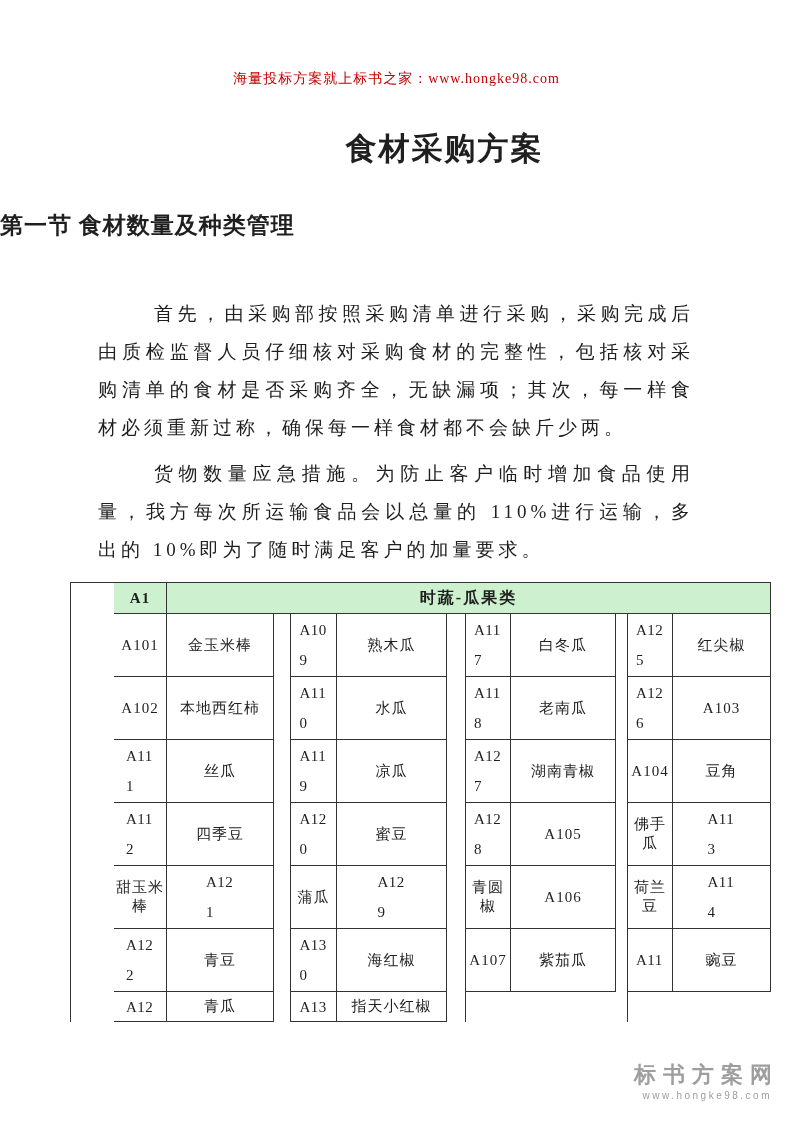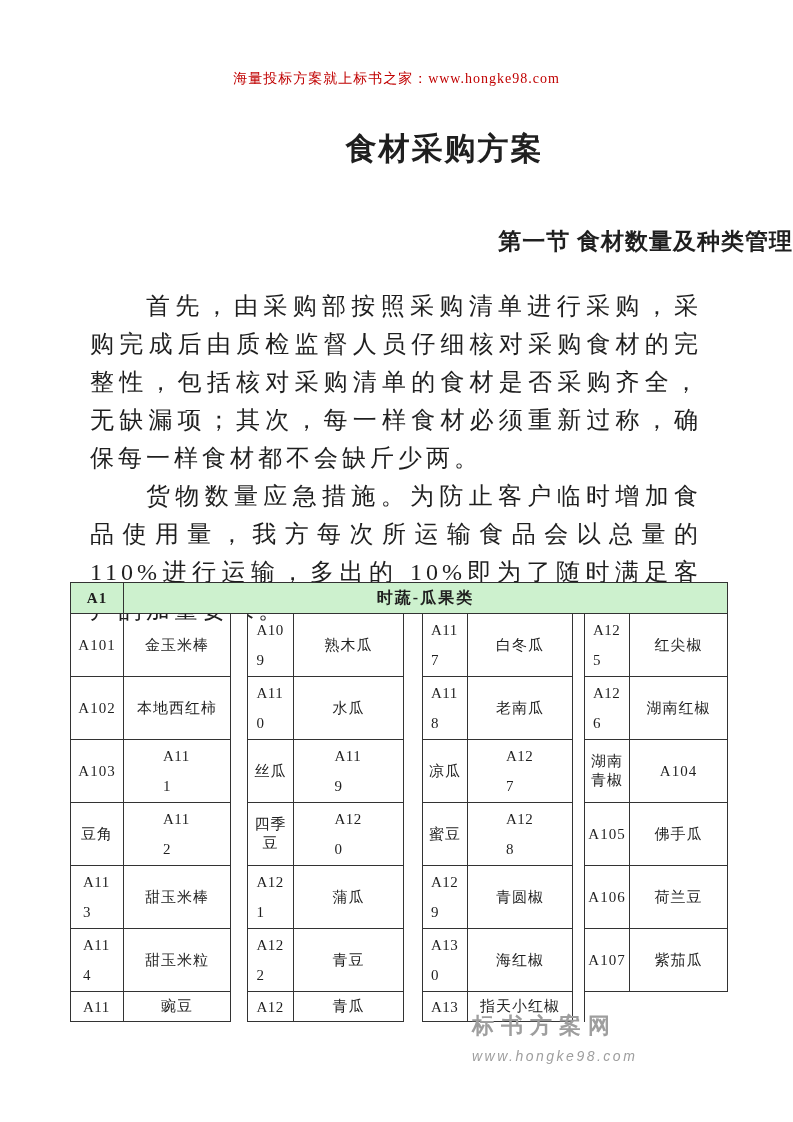--- a/index.html
+++ b/index.html
@@ -13,66 +13,66 @@
     position:absolute;top:70px;left:0;width:100%;
     text-align:center;font-size:14px;letter-spacing:1px;
     color:#c00000;
   }
   .doc-title{
     position:absolute;top:128px;left:0;width:100%;
     text-align:center;font-size:31px;font-weight:bold;letter-spacing:2px;padding-left:48px;
   }
   .section-heading{
     position:absolute;top:210px;left:0;width:100%;
-    text-align:right;font-size:23px;font-weight:bold;letter-spacing:1px;margin-top:16px;
+    text-align:left;font-size:23px;font-weight:bold;letter-spacing:1px;
   }
   .paragraphs{
     position:absolute;left:90px;top:287px;width:612px;
   }
   .paragraphs p{
-    margin:0;font-size:24px;line-height:38px;letter-spacing:4px;
+    margin:8px;font-size:19px;line-height:38px;letter-spacing:4px;
     text-align:justify;text-indent:56px;
   }
   
   .food-table{
     position:absolute;left:70px;top:582px;
     display:grid;
     grid-template-columns:53px 107px 17px 46px 110px 19px 45px 105px 12px 45px 98px;
     grid-template-rows:31px 63px 63px 63px 63px 63px 63px 30px;
     border-top:1px solid #333;border-left:1px solid #333;
     font-size:15px;
+    padding-left:43px;
   }
   .cell{
     border-right:1px solid #333;border-bottom:1px solid #333;
     display:flex;align-items:center;justify-content:center;
     overflow:hidden;text-align:center;letter-spacing:1px;
   }
   .green{background:#cdf1ce;font-weight:bold;}
   .cat-title{grid-column:2 / span 10;font-size:16px;letter-spacing:2px;}
   .spacer{
     grid-row:2 / span 7;border-right:1px solid #333;background:#fff;
   }
   .sp1{grid-column:3;} .sp2{grid-column:6;} .sp3{grid-column:9;}
   .code-narrow{
     display:inline-block;width:28px;word-break:break-all;
     line-height:30px;text-align:left;letter-spacing:0.5px;
   }
   
   .watermark{
-    position:absolute;right:21px;top:1011px;width:300px;
-    text-align:left;color:#9e9e9e;
+    position:absolute;right:21px;top:1060px;width:300px;
+    text-align:right;color:#9e9e9e;
   }
   .watermark .wm-name{
     font-size:22px;font-weight:bold;letter-spacing:7px;margin-right:-7px;
     font-family:"Liberation Sans", sans-serif;
   }
   .watermark .wm-url{
-    font-size:14px;letter-spacing:2.5px;margin-top:7px;
+    font-size:10px;letter-spacing:2.5px;margin-top:0;
     font-family:"Liberation Sans", sans-serif;
-    font-style:italic;
   }
 </style>
 </head>
 <body>
 
 <div class="doc-header">海量投标方案就上标书之家：www.hongke98.com</div>
 
 <div class="doc-title">食材采购方案</div>
 
 <div class="section-heading">第一节  食材数量及种类管理</div>
@@ -108,21 +108,20 @@
       <span class="code-narrow">A110</span>
     </div>
     <div class="cell">水瓜</div>
     <div class="cell">
       <span class="code-narrow">A118</span>
     </div>
     <div class="cell">老南瓜</div>
     <div class="cell">
       <span class="code-narrow">A126</span>
     </div>
-    <div class="cell">湖南红椒</div>
     <div class="cell">A103</div>
     <div class="cell">
       <span class="code-narrow">A111</span>
     </div>
     <div class="cell">丝瓜</div>
     <div class="cell">
       <span class="code-narrow">A119</span>
     </div>
     <div class="cell">凉瓜</div>
     <div class="cell">
@@ -154,21 +153,20 @@
     <div class="cell">蒲瓜</div>
     <div class="cell">
       <span class="code-narrow">A129</span>
     </div>
     <div class="cell">青圆椒</div>
     <div class="cell">A106</div>
     <div class="cell">荷兰豆</div>
     <div class="cell">
       <span class="code-narrow">A114</span>
     </div>
-    <div class="cell">甜玉米粒</div>
     <div class="cell">
       <span class="code-narrow">A122</span>
     </div>
     <div class="cell">青豆</div>
     <div class="cell">
       <span class="code-narrow">A130</span>
     </div>
     <div class="cell">海红椒</div>
     <div class="cell">A107</div>
     <div class="cell">紫茄瓜</div>

